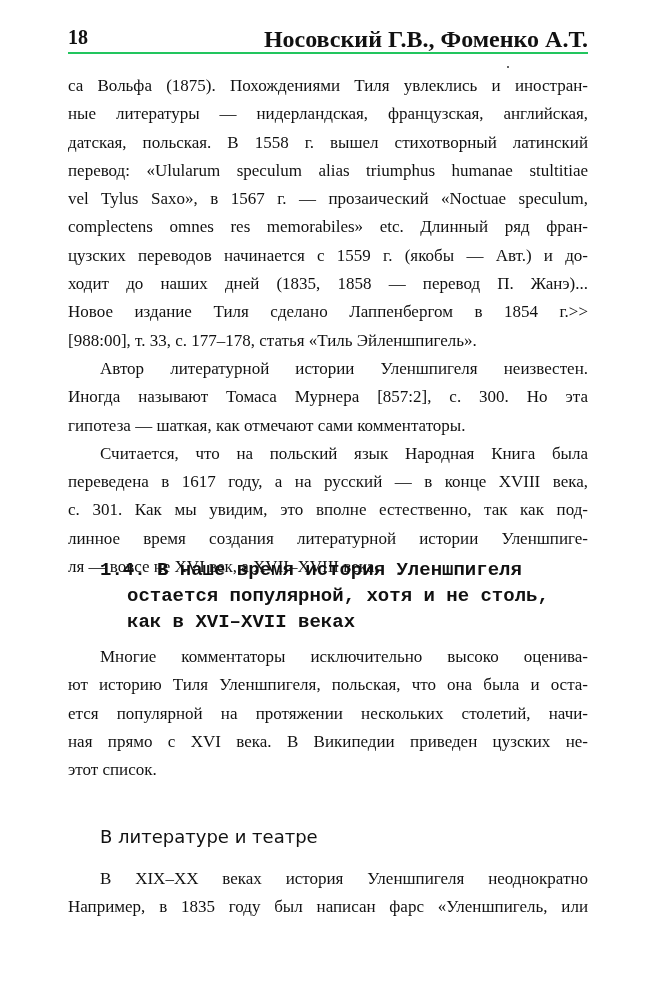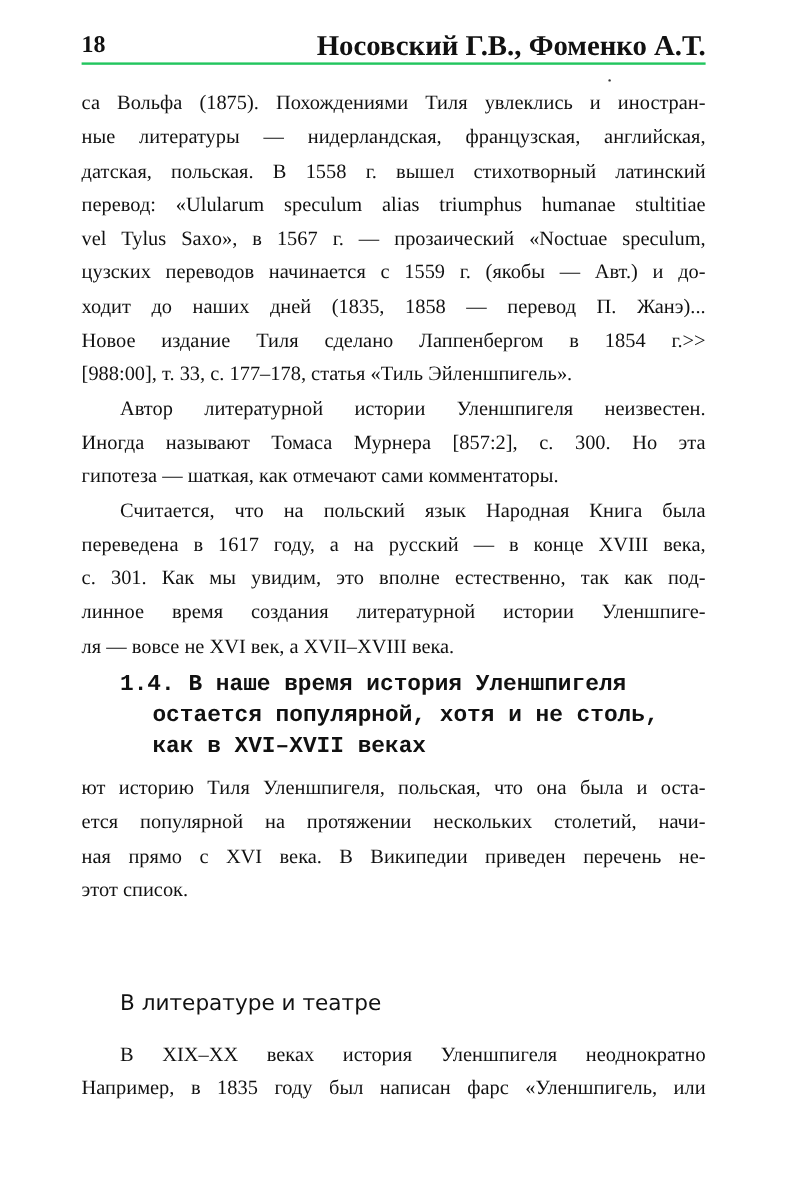--- a/index.html
+++ b/index.html
@@ -45,20 +45,21 @@
   </div>
   <div class="stray-dot"></div>
 
   <div class="block1 body-text">
     <p class="para">
       <span class="line">са Вольфа (1875). Похождениями Тиля увлеклись и иностран-</span>
       <span class="line">ные литературы — нидерландская, французская, английская,</span>
       <span class="line">датская, польская. В 1558 г. вышел стихотворный латинский</span>
       <span class="line">перевод: «Ulularum speculum alias triumphus humanae stultitiae</span>
       <span class="line">vel Tylus Saxo», в 1567 г. — прозаический «Noctuae speculum,</span>
+      <span class="line">complectens omnes res memorabiles» etc. Длинный ряд фран-</span>
       <span class="line">цузских переводов начинается с 1559 г. (якобы — Авт.) и до-</span>
       <span class="line">ходит до наших дней (1835, 1858 — перевод П. Жанэ)...</span>
       <span class="line">Новое издание Тиля сделано Лаппенбергом в 1854 г.&gt;&gt;</span>
       <span class="line last">[988:00], т. 33, с. 177–178, статья «Тиль Эйленшпигель».</span>
     </p>
     <p class="para">
       <span class="line" style="padding-left:32px">Автор литературной истории Уленшпигеля неизвестен.</span>
       <span class="line">Иногда называют Томаса Мурнера [857:2], с. 300. Но эта</span>
       <span class="line last">гипотеза — шаткая, как отмечают сами комментаторы.</span>
     </p>
@@ -72,23 +73,24 @@
   </div>
 
   <div class="section-heading">
     <span class="hl">1.4. В наше время история Уленшпигеля</span>
     <span class="hl cont">остается популярной, хотя и не столь,</span>
     <span class="hl cont">как в XVI–XVII веках</span>
   </div>
 
   <div class="block2 body-text">
     <p class="para">
+      <span class="line" style="padding-left:32px">Многие комментаторы исключительно высоко оценива-</span>
       <span class="line">ют историю Тиля Уленшпигеля, польская, что она была и оста-</span>
       <span class="line">ется популярной на протяжении нескольких столетий, начи-</span>
-      <span class="line">ная прямо с XVI века. В Википедии приведен перечень не-</span>
+      <span class="line">ная прямо с XVI века. В Википедии приведен цузских не-</span>
       <span class="line last">этот список.</span>
     </p>
   </div>
 
   <div class="subheading">В литературе и театре</div>
 
   <div class="block3 body-text">
     <p class="para">
       <span class="line" style="padding-left:32px">В XIX–XX веках история Уленшпигеля неоднократно</span>
       <span class="line">Например, в 1835 году был написан фарс «Уленшпигель, или</span>

